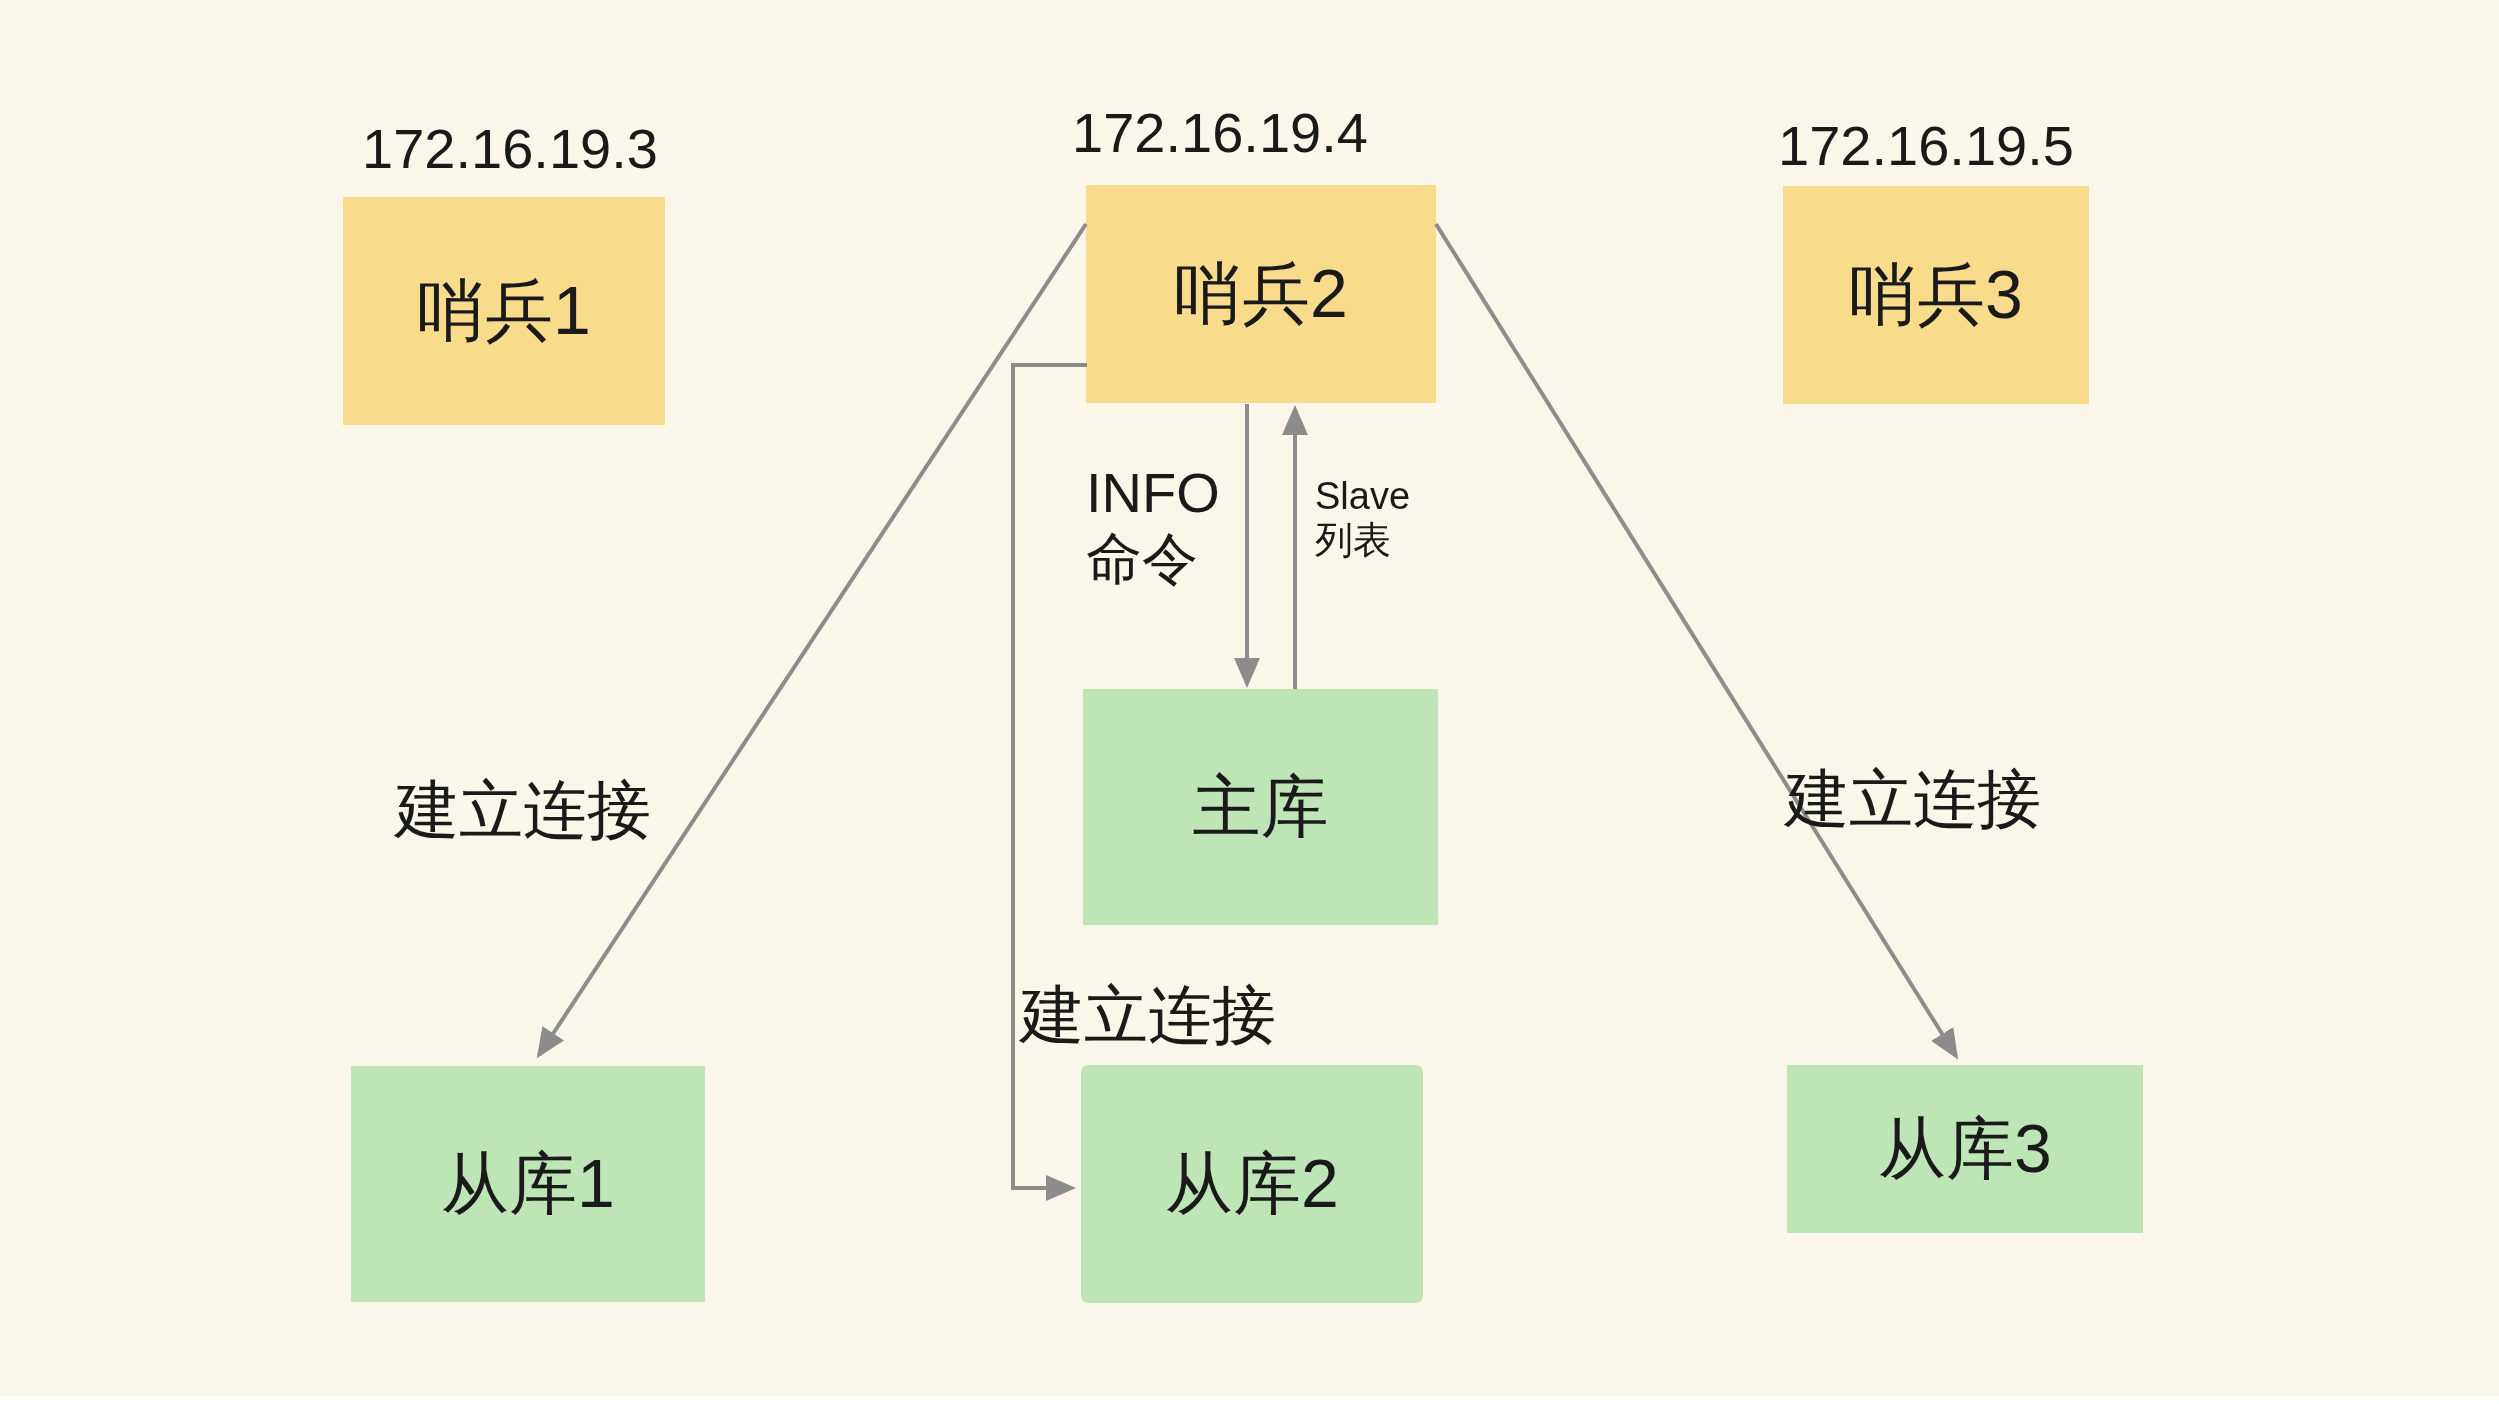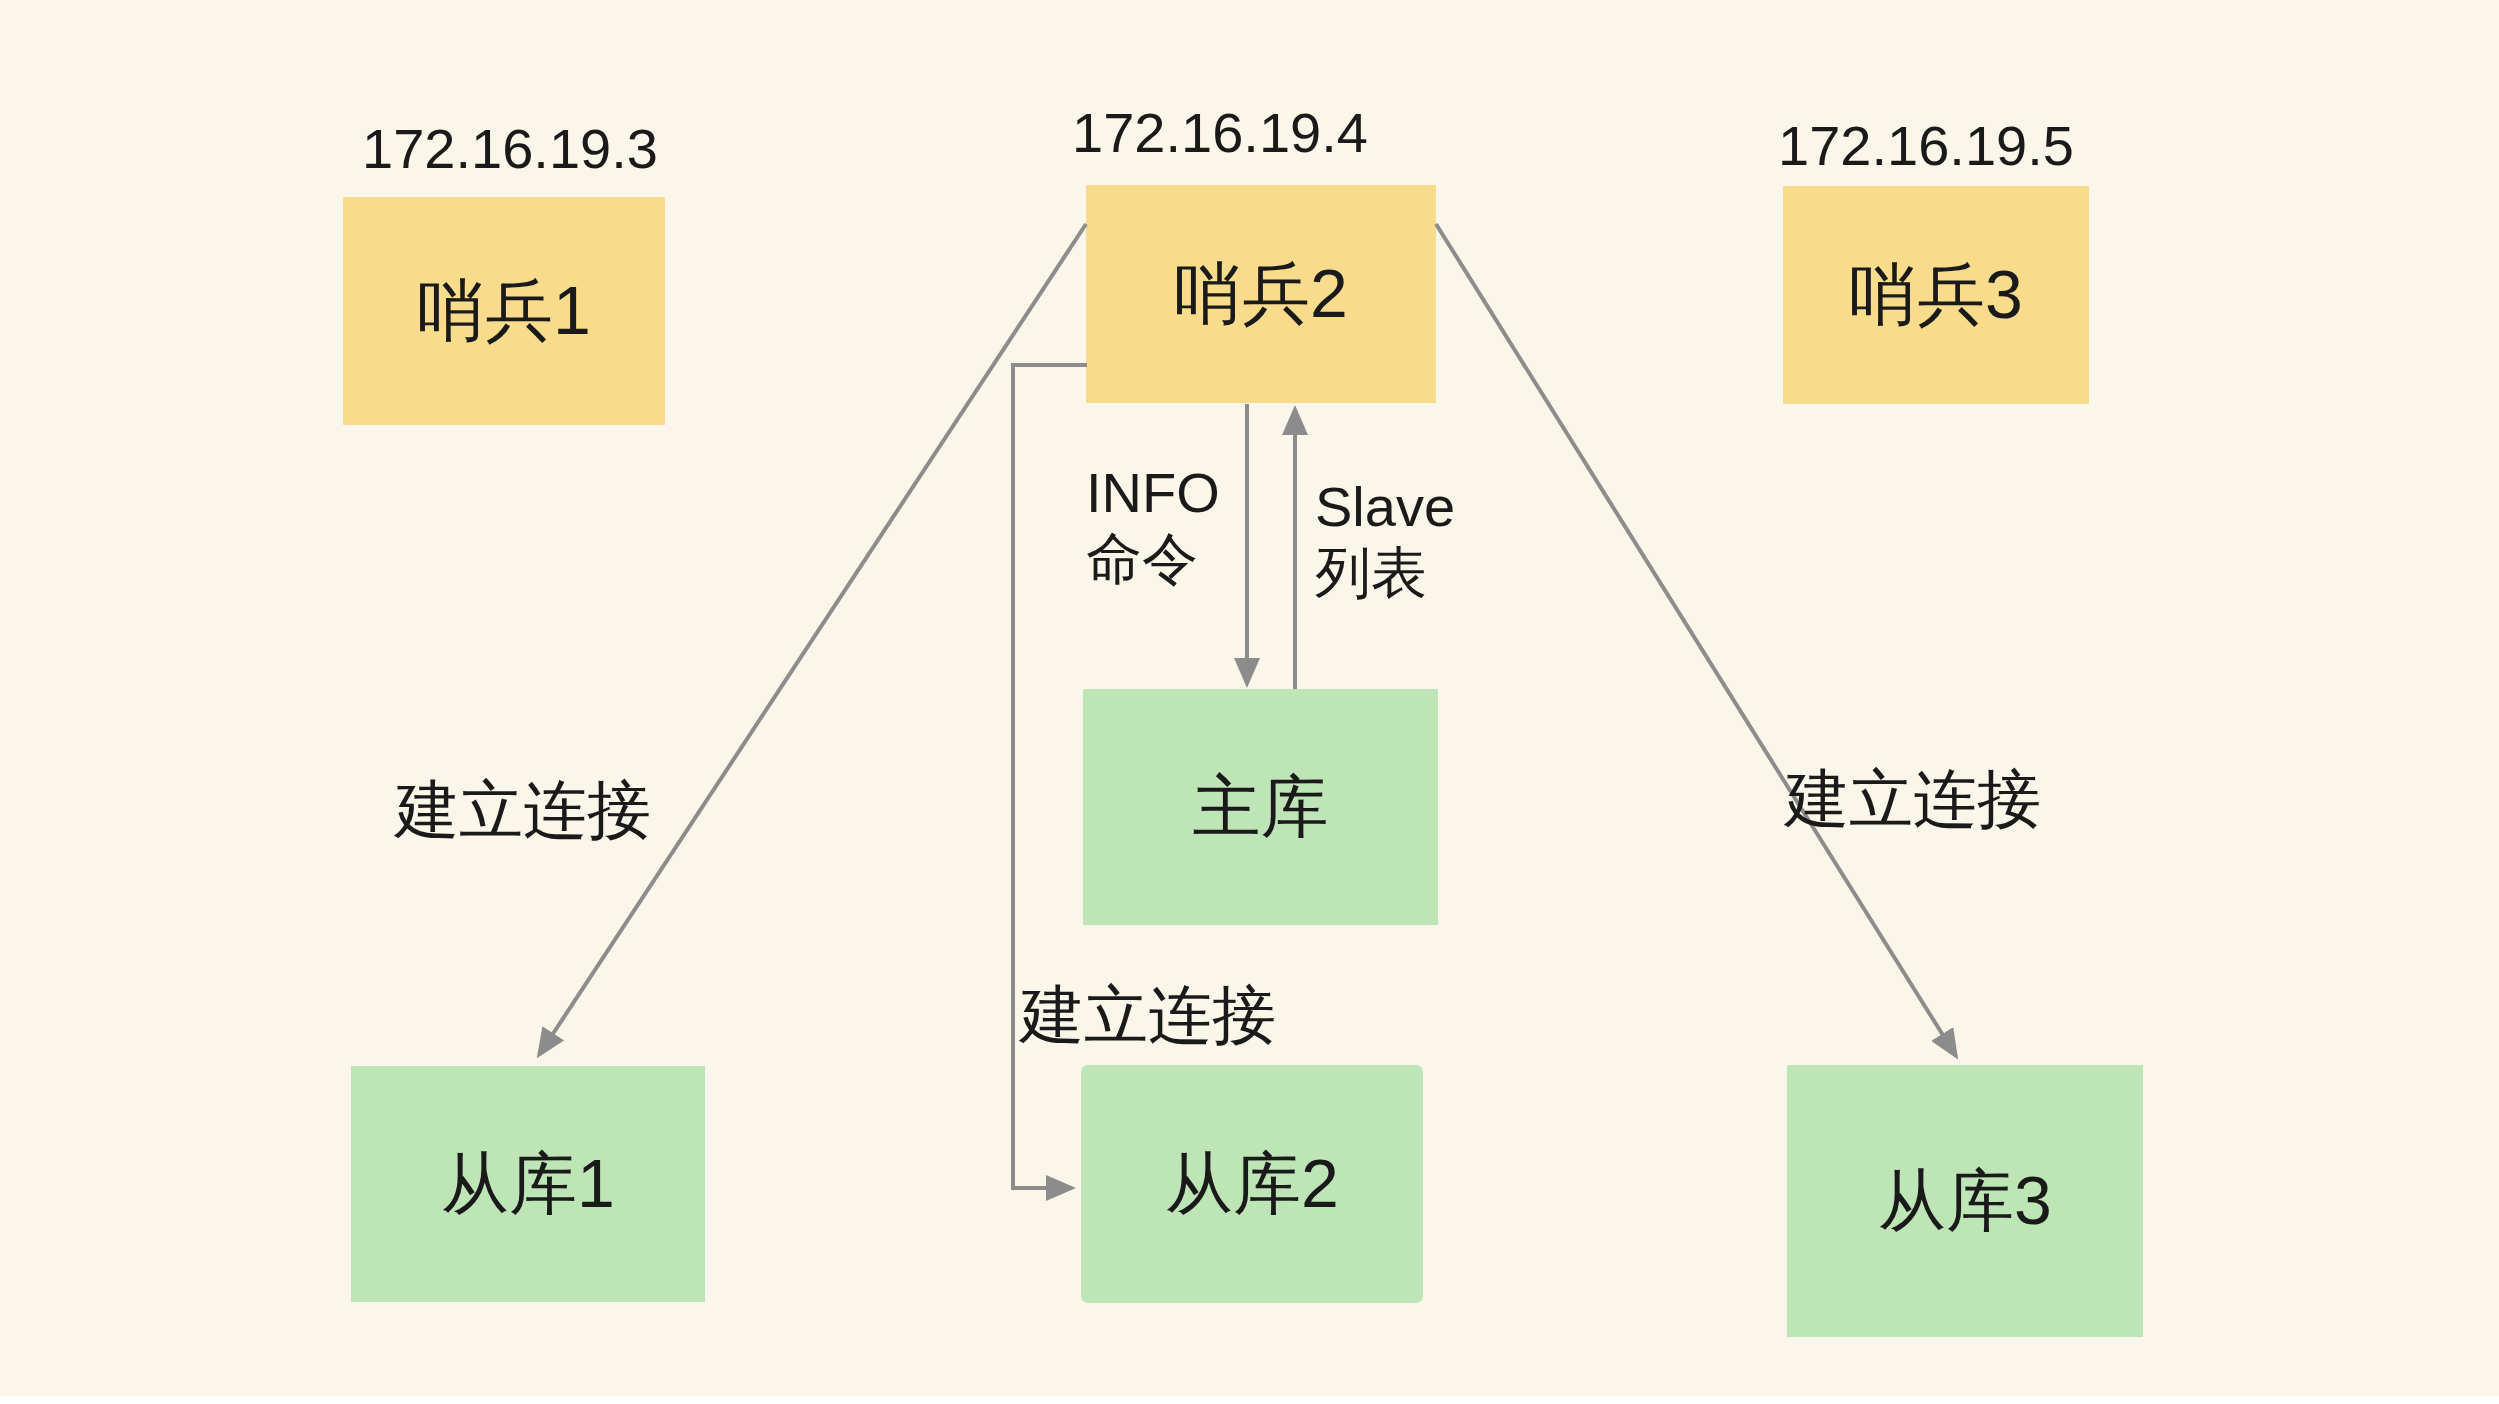--- a/index.html
+++ b/index.html
@@ -48,21 +48,21 @@
   }
   .node.sentinel { background: var(--sentinel-fill); }
   .node.db { background: var(--db-fill); }
 
   .node-sentinel1 { left: 343px;  top: 197px;  width: 322px; height: 228px; }
   .node-sentinel2 { left: 1086px; top: 185px;  width: 350px; height: 218px; }
   .node-sentinel3 { left: 1783px; top: 186px;  width: 306px; height: 218px; }
   .node-master    { left: 1083px; top: 689px;  width: 355px; height: 236px; }
   .node-slave1    { left: 351px;  top: 1066px; width: 354px; height: 236px; }
   .node-slave2    { left: 1081px; top: 1065px; width: 342px; height: 238px; border-radius: 7px; }
-  .node-slave3    { left: 1787px; top: 1065px; width: 356px; height: 272px; }
+  .node-slave3    { left: 1787px; top: 1065px; width: 356px; height: 168px; }
 
   .ip-label {
     position: absolute;
     z-index: 4;
     width: 400px;
     text-align: center;
     font-size: 56px;
     line-height: 1.1;
     color: var(--text);
     white-space: nowrap;
@@ -77,21 +77,21 @@
     font-size: 64px;
     line-height: 1.2;
     color: var(--text);
     white-space: nowrap;
   }
   .edge-label .ln { display: block; }
   .lbl-connect-left   { left: 323px;  top: 772px; width: 400px; text-align: center; }
   .lbl-connect-middle { left: 1020px; top: 977px; }
   .lbl-connect-right  { left: 1713px; top: 761px; width: 400px; text-align: center; }
   .lbl-info  { left: 1086px; top: 460px; font-size: 56px; line-height: 1.17; }
-  .lbl-slave { left: 1315px; top: 474px; font-size: 56px; line-height: 1.17; }
+  .lbl-slave { left: 1315px; top: 474px; font-size: 38px; line-height: 1.17; }
 
   .bottom-strip {
     position: absolute;
     left: 0; bottom: 0;
     width: 100%; height: 8px;
     background: var(--strip);
     z-index: 5;
   }
 </style>
 </head>

